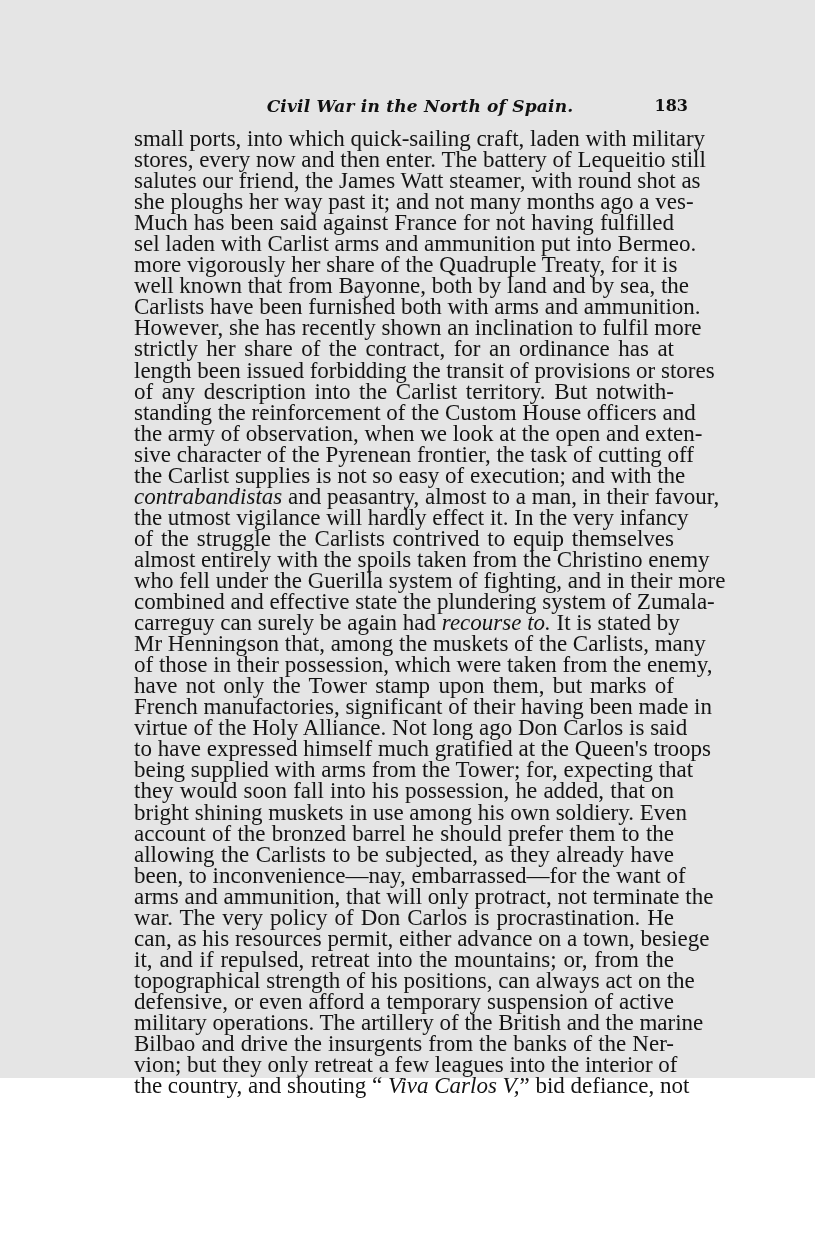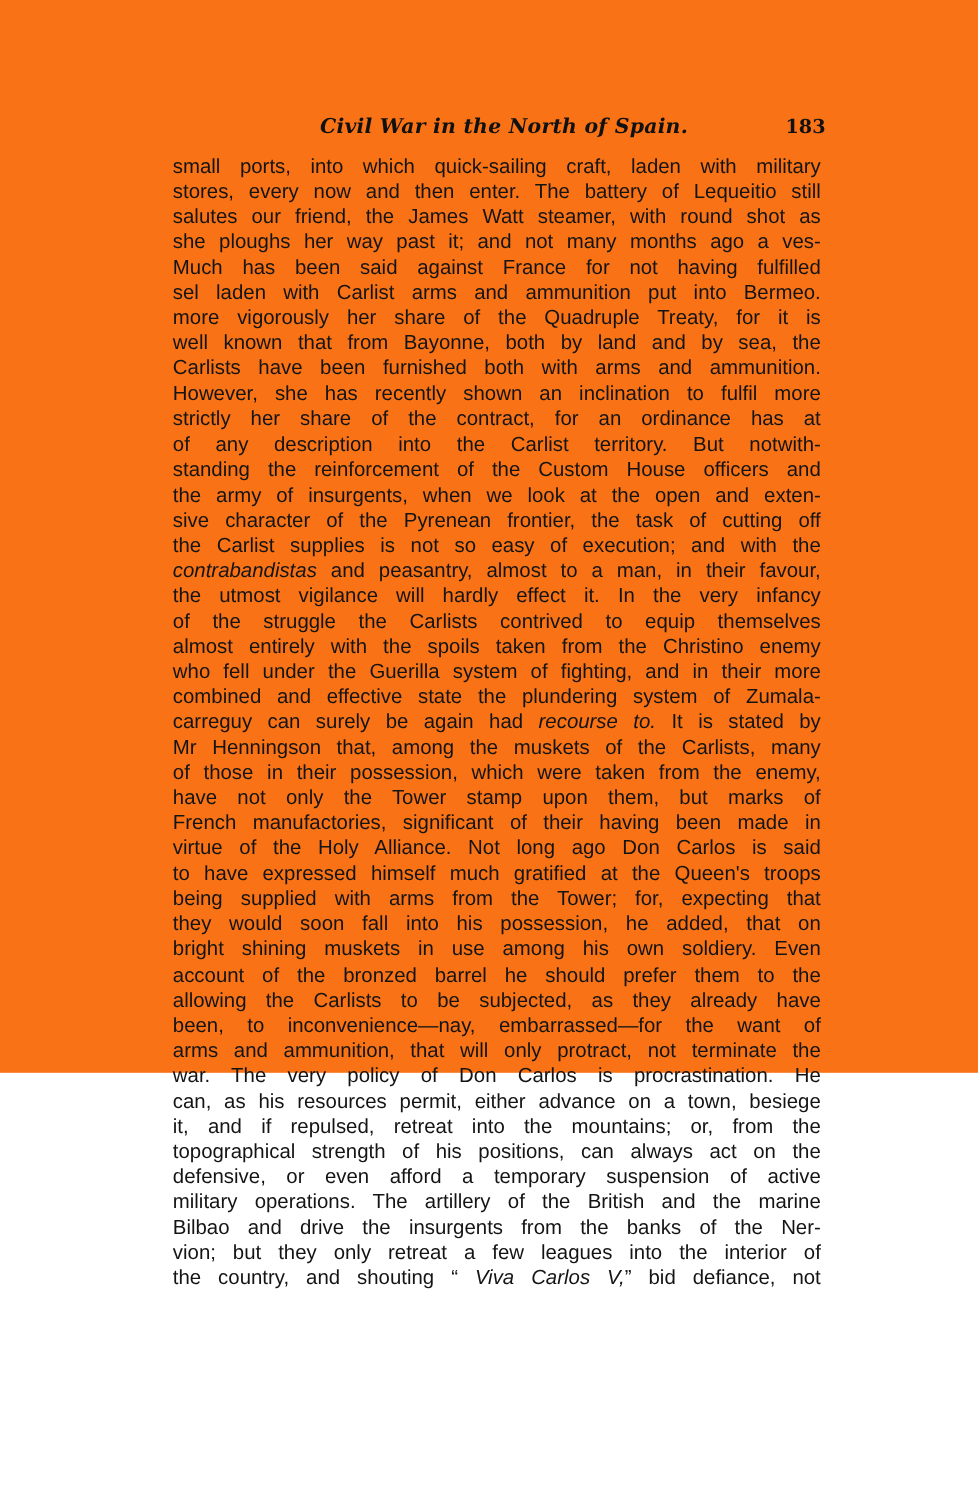--- a/index.html
+++ b/index.html
@@ -1,30 +1,30 @@
 <!DOCTYPE html>
 <html><head>
 <meta charset="utf-8">
 <style>
   html, body { margin: 0; padding: 0; background: #ffffff; }
   body { width: 815px; height: 1250px; position: relative; overflow: hidden; }
-  .page { position: absolute; left: 0; top: 0; width: 815px; height: 894px; background: #f97316; }
+  .page { position: absolute; left: 0; top: 0; width: 815px; height: 1078px; background: #e5e5e5; }
   .header { position: absolute; left: 150px; top: 96px; width: 540px; height: 26px; }
   .running-title {
     position: absolute; left: 0; right: 0; top: 0; text-align: center;
     font-family: "DejaVu Serif", serif; font-style: italic; font-weight: bold;
     font-size: 17px; color: #111; letter-spacing: 0.2px;
   }
   .page-number {
     position: absolute; right: 2px; top: 0;
     font-family: "DejaVu Serif", serif; font-weight: bold; font-size: 16px; color: #111;
   }
   .body-text {
-    position: absolute; left: 144px; top: 128px; width: 540px;
-    font-family: Liberation Sans, sans-serif; font-size: 17px; line-height: 21.05px;
+    position: absolute; left: 134px; top: 128px; width: 540px;
+    font-family: Liberation Serif, serif; font-size: 23px; line-height: 21.05px;
     color: #141414;
   }
   .line {
     display: block; white-space: nowrap; text-align: justify; text-align-last: justify;
     height: 21.05px; overflow: visible;
   }
   .line.last { text-align-last: justify; }
   .it { font-style: italic; }
 </style>
 </head>
@@ -41,23 +41,24 @@
     <span class="line">stores, every now and then enter.  The battery of Lequeitio still</span>
     <span class="line">salutes our friend, the James Watt steamer, with round shot as</span>
     <span class="line">she ploughs her way past it; and not many months ago a ves-</span>
     <span class="line">Much has been said against France for not having fulfilled</span>
     <span class="line">sel laden with Carlist arms and ammunition put into Bermeo.</span>
     <span class="line">more vigorously her share of the Quadruple Treaty, for it is</span>
     <span class="line">well known that from Bayonne, both by land and by sea, the</span>
     <span class="line">Carlists have been furnished both with arms and ammunition.</span>
     <span class="line">However, she has recently shown an inclination to fulfil more</span>
     <span class="line">strictly her share of the contract, for an ordinance has at</span>
+    <span class="line">length been issued forbidding the transit of provisions or stores</span>
     <span class="line">of any description into the Carlist territory.  But notwith-</span>
     <span class="line">standing the reinforcement of the Custom House officers and</span>
-    <span class="line">the army of insurgents, when we look at the open and exten-</span>
+    <span class="line">the army of observation, when we look at the open and exten-</span>
     <span class="line">sive character of the Pyrenean frontier, the task of cutting off</span>
     <span class="line">the Carlist supplies is not so easy of execution; and with the</span>
     <span class="line"><span class="it">contrabandistas</span> and peasantry, almost to a man, in their favour,</span>
     <span class="line">the utmost vigilance will hardly effect it.  In the very infancy</span>
     <span class="line">of the struggle the Carlists contrived to equip themselves</span>
     <span class="line">almost entirely with the spoils taken from the Christino enemy</span>
     <span class="line">who fell under the Guerilla system of fighting, and in their more</span>
     <span class="line">combined and effective state the plundering system of Zumala-</span>
     <span class="line">carreguy can surely be again had <span class="it">recourse to.</span>  It is stated by</span>
     <span class="line">Mr Henningson that, among the muskets of the Carlists, many</span>

